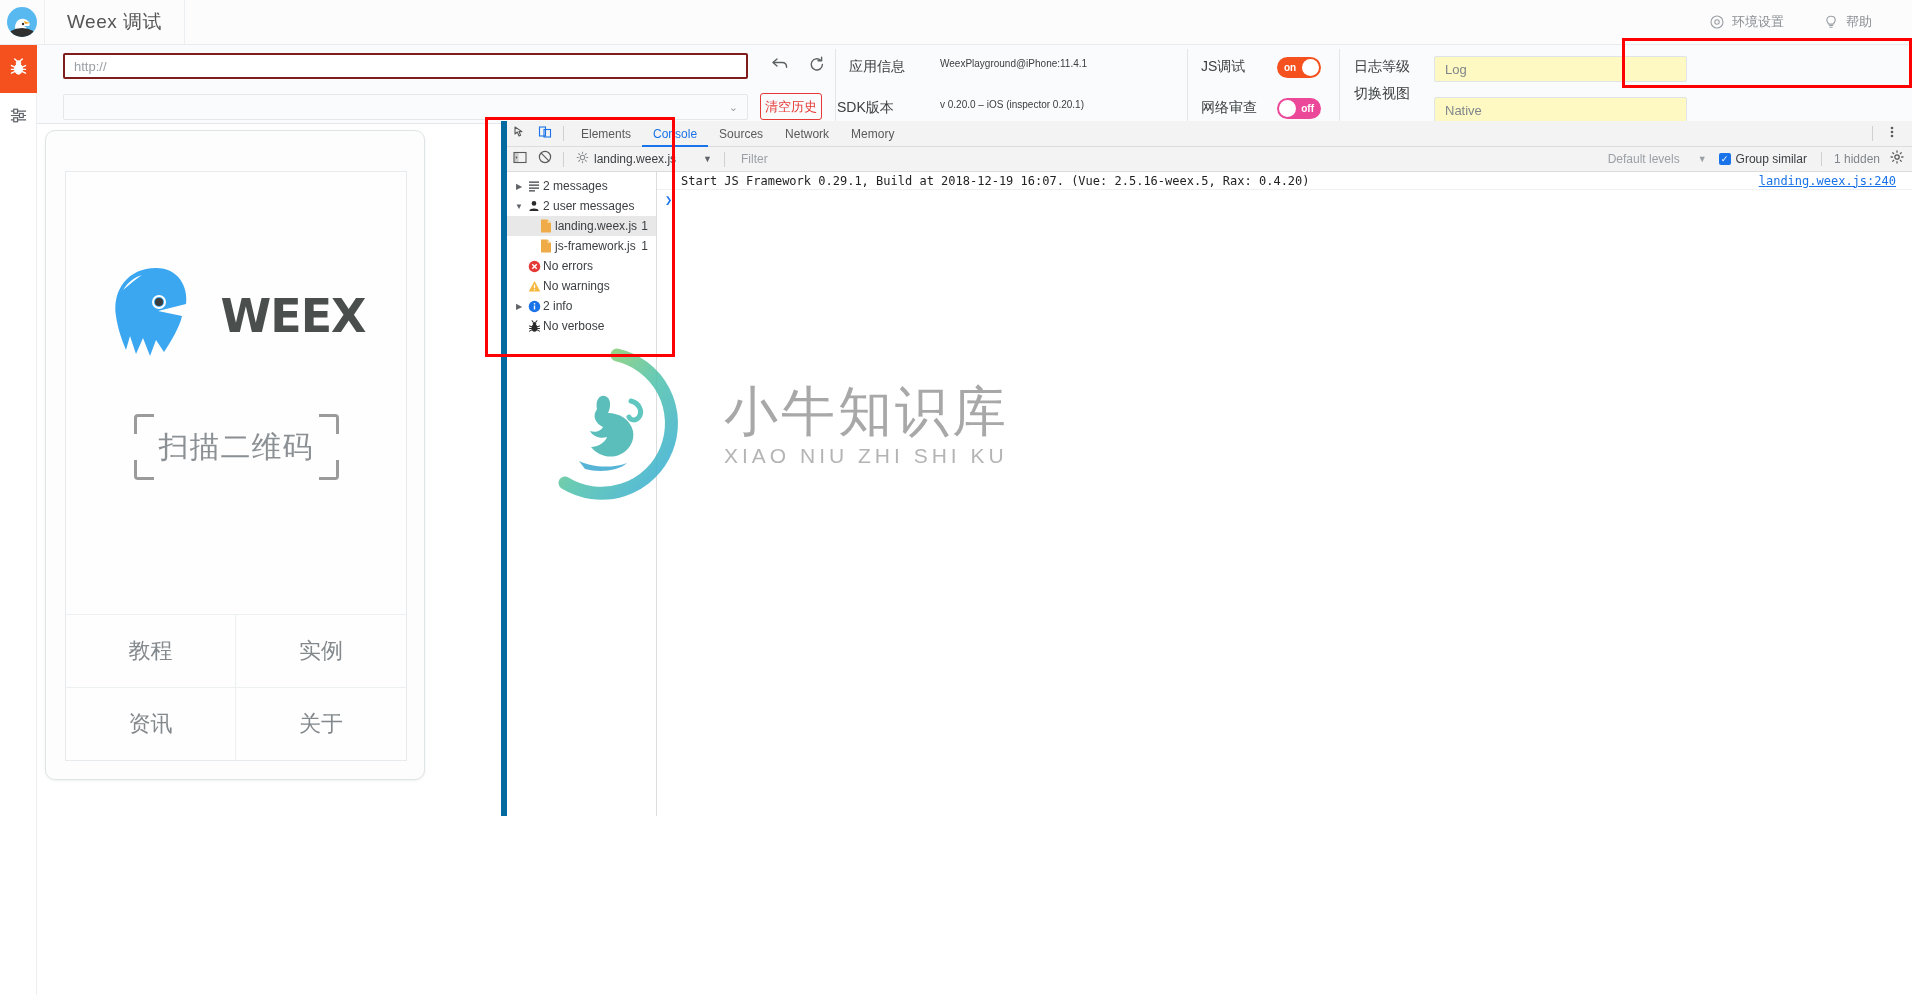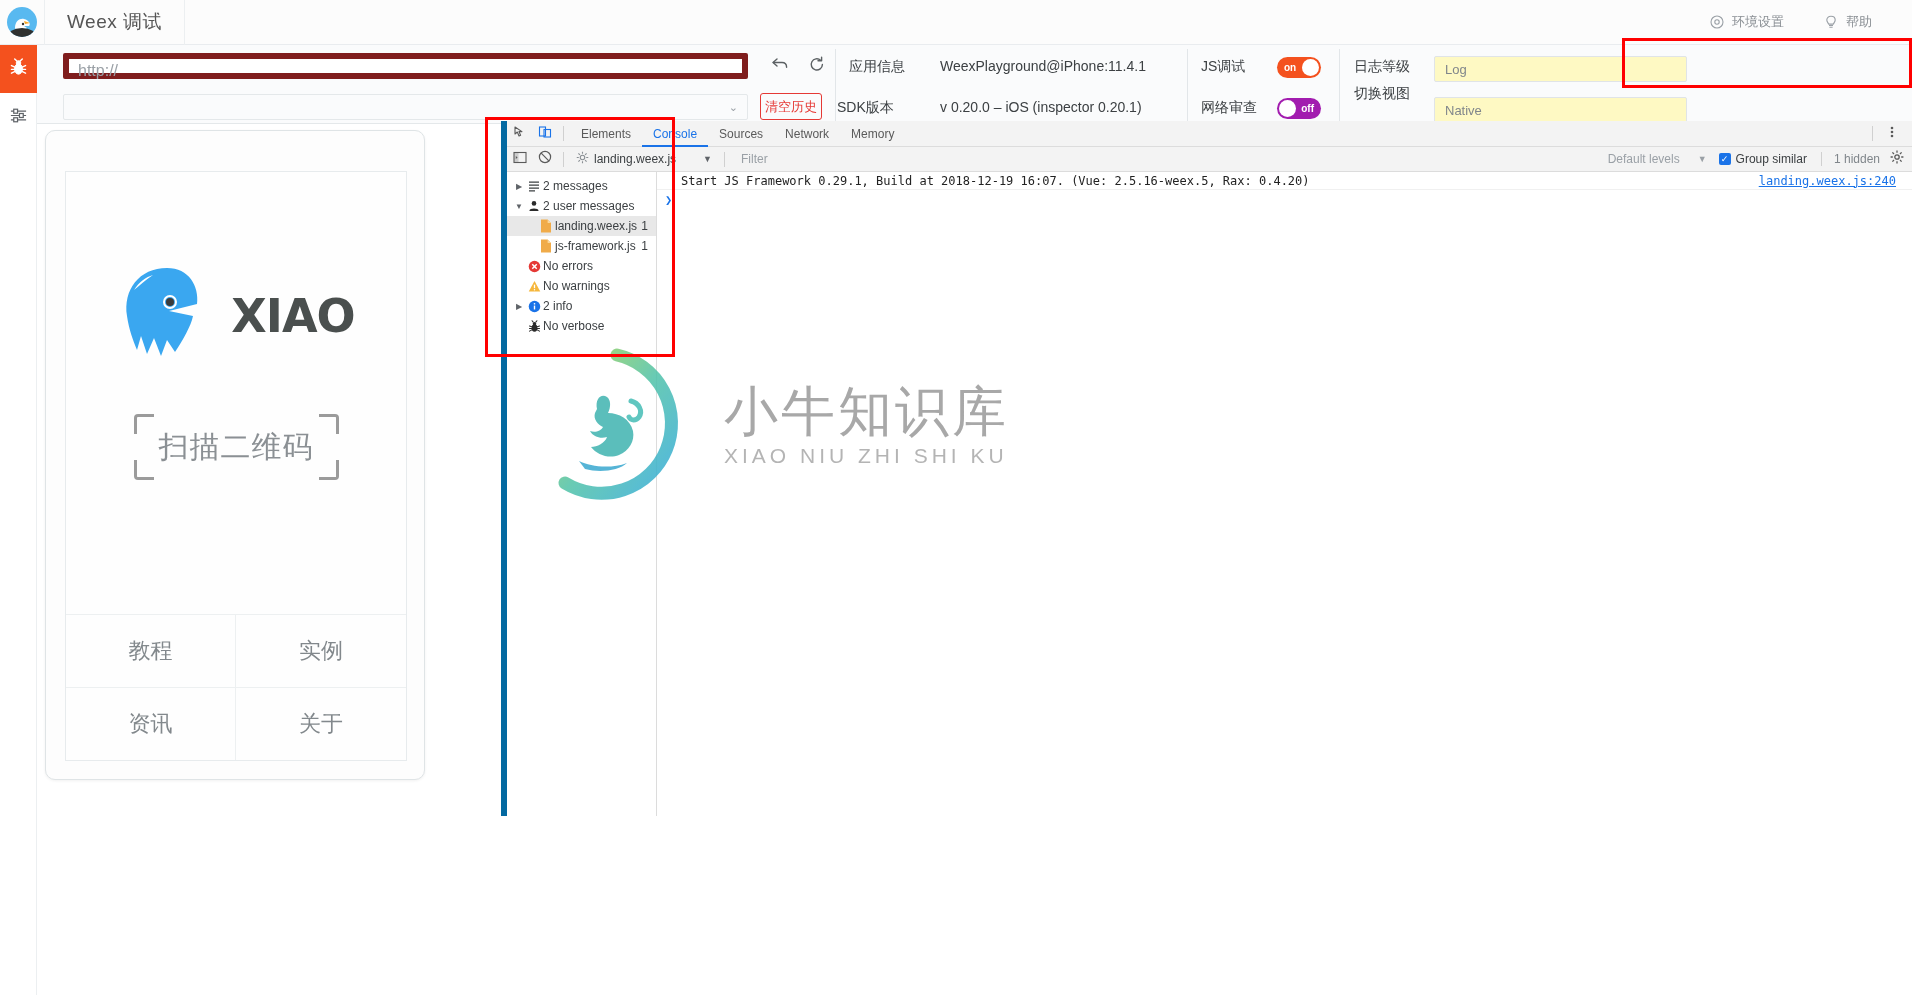--- a/index.html
+++ b/index.html
@@ -57,22 +57,22 @@
   .rail-item.active svg * { fill:#fff; stroke:#fff; }
 
   
   .toolbar {
     position:absolute; left:37px; top:45px; width:1875px; height:79px;
     background:#fafbfc; border-bottom:1px solid #e4e8ea;
   }
 
   .url-input {
     position:absolute; left:26px; top:8px; width:685px; height:26px;
-    border:6px solid #7f1d1d; background:#fff; border-radius:2px;
-    font-size:16px; color:#9aa0a6; padding:0 9px; line-height:24px;
+    border:2px solid #7f1d1d; background:#fff; border-radius:2px;
+    font-size:13px; color:#9aa0a6; padding:0 9px; line-height:24px;
     font-family:"Liberation Sans", sans-serif;
   }
   .history-select {
     position:absolute; left:26px; top:49px; width:685px; height:26px;
     border:1px solid #e4e8ea; background:#fafbfc; border-radius:2px;
     font-size:13px; color:#555; padding:0 9px; line-height:24px;
     display:flex; align-items:center; justify-content:flex-end;
   }
   .caret-down { font-size:11px; color:#9aa0a6; }
 
@@ -89,30 +89,30 @@
     color:#e53935; font-size:13px; display:flex; align-items:center; justify-content:center;
     cursor:pointer;
   }
 
   .tb-divider { position:absolute; top:4px; width:1px; height:72px; background:#e2e6e9; }
 
   .info-label {
     position:absolute; font-size:14px; color:#3c4043;
   }
   .info-value {
-    position:absolute; font-size:14px; color:#3c4043;
+    position:absolute; font-size:10px; color:#3c4043;
   }
 
   
   .toggle {
     position:absolute; width:44px; height:21px; border-radius:11px;
     display:flex; align-items:center; cursor:pointer;
   }
   .toggle.on  { background:#f4511e; justify-content:flex-start; padding-left:7px; }
-  .toggle.off { background:#a21caf; justify-content:flex-end; padding-right:7px; }
+  .toggle.off { background:#ec4899; justify-content:flex-end; padding-right:7px; }
   .toggle .knob {
     position:absolute; top:2px; width:17px; height:17px; border-radius:50%; background:#fff;
   }
   .toggle.on  .knob { right:2px; }
   .toggle.off .knob { left:2px; }
   .toggle .txt { font-size:10px; color:#fff; font-weight:bold; }
 
   .sel-box {
     position:absolute; height:26px; width:253px;
     border:1px solid #e0e4e7; background:#fef9c3; border-radius:2px;
@@ -381,21 +381,21 @@
       <div class="phone-hero">
         <div class="weex-logo">
           <span>
             <svg width="110" height="100" viewBox="0 0 110 100">
               <path d="M50 4 C22 4 6 26 10 52 C12 66 16 76 20 86 L24 72 L30 90 L37 74 L44 92 L50 76 L58 88 C66 76 74 62 76 52 L52 47 L80 40 C82 22 72 4 50 4 Z" fill="#3aa7f0"></path>
               <path d="M17 26 C22 18 29 13 36 11 C28 16 22 22 17 26 Z" fill="#ffffff"></path>
               <circle cx="53" cy="38" r="4" fill="#3c3c3c"></circle>
               <circle cx="53" cy="38" r="6" fill="none" stroke="#ffffff" stroke-width="2"></circle>
             </svg>
           </span>
-          <span class="weex-word">XIAO</span>
+          <span class="weex-word">WEEX</span>
         </div>
 
         <div class="scan-box">
           <span class="corner c-tl"></span>
           <span class="corner c-tr"></span>
           <span class="corner c-bl"></span>
           <span class="corner c-br"></span>
           <span class="scan-text">扫描二维码</span>
         </div>
       </div>

